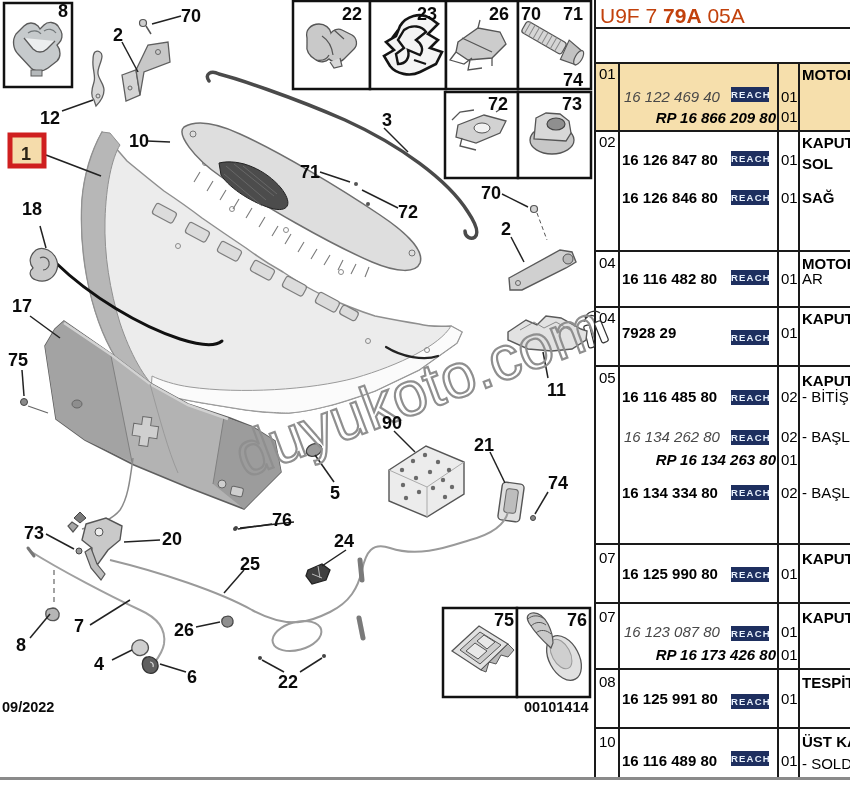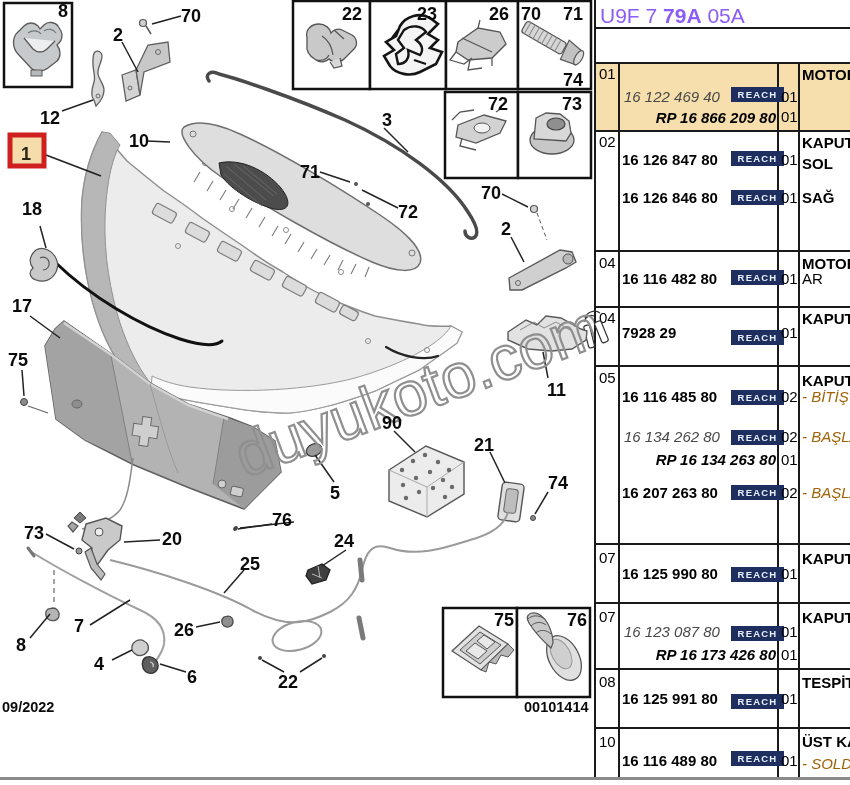--- a/index.html
+++ b/index.html
@@ -4,30 +4,30 @@
 <style>
 html,body{margin:0;padding:0}
 body{width:850px;height:785px;position:relative;background:#fff;font-family:"Liberation Sans",sans-serif;overflow:hidden}
 .abs{position:absolute}
 .hl{position:absolute;background:#1a1a1a;height:2px}
 .vl{position:absolute;background:#1a1a1a;width:2px}
 .t15{position:absolute;font-size:15px;color:#000;white-space:nowrap}
 .b{font-weight:bold}
 .it{font-style:italic;color:#484848}
 .bi{font-weight:bold;font-style:italic;color:#000}
-.grn{color:#a16207;font-style:italic}
-.reach{position:absolute;width:53px;height:15px;background:#1e2f5f;color:#e9f1fc;font-weight:bold;font-size:9.5px;letter-spacing:1.2px;text-align:center;line-height:15px;font-family:"Liberation Sans",sans-serif}
+.grn{color:#000000;}
+.reach{position:absolute;width:38px;height:15px;background:#1e2f5f;color:#e9f1fc;font-weight:bold;font-size:9.5px;letter-spacing:1.2px;text-align:center;line-height:15px;font-family:"Liberation Sans",sans-serif}
 .desc{position:absolute;left:802px;width:48px;overflow:hidden;font-size:15px;font-weight:bold;white-space:nowrap}
 </style>
 </head>
 <body>
 
 <div class="abs" style="left:596px;top:63px;width:254px;height:67px;background:#f6dfac"></div>
 
-<div class="abs" style="left:600px;top:4px;font-size:21px;color:#8b5cf6">U9F 7 <span class="b">79A</span> 05A</div>
+<div class="abs" style="left:600px;top:4px;font-size:21px;color:#c2410c">U9F 7 <span class="b">79A</span> 05A</div>
 
 <div class="vl" style="left:594px;top:0;height:779px"></div>
 <div class="hl" style="left:594px;top:27px;width:256px"></div>
 <div class="hl" style="left:594px;top:62px;width:256px"></div>
 <div class="hl" style="left:594px;top:130px;width:256px"></div>
 <div class="hl" style="left:594px;top:250px;width:256px"></div>
 <div class="hl" style="left:594px;top:306px;width:256px"></div>
 <div class="hl" style="left:594px;top:365px;width:256px"></div>
 <div class="hl" style="left:594px;top:543px;width:256px"></div>
 <div class="hl" style="left:594px;top:602px;width:256px"></div>
@@ -76,21 +76,21 @@
 <div class="reach" style="left:731px;top:390px">REACH</div>
 <div class="t15" style="left:781px;top:388px">02</div>
 <div class="desc" style="top:372px">KAPUT</div>
 <div class="desc grn" style="top:388px;font-weight:normal">- BİTİŞ</div>
 <div class="t15 it" style="left:624px;top:428px">16 134 262 80</div>
 <div class="reach" style="left:731px;top:430px">REACH</div>
 <div class="t15" style="left:781px;top:428px">02</div>
 <div class="desc grn" style="top:428px;font-weight:normal">- BAŞLANGIÇ</div>
 <div class="t15 bi" style="right:74px;top:451px">RP 16 134 263 80</div>
 <div class="t15" style="left:781px;top:451px">01</div>
-<div class="t15 b" style="left:622px;top:484px">16 207 263 80</div>
+<div class="t15 b" style="left:622px;top:484px">16 134 334 80</div>
 <div class="reach" style="left:731px;top:485px">REACH</div>
 <div class="t15" style="left:781px;top:484px">02</div>
 <div class="desc grn" style="top:484px;font-weight:normal">- BAŞLANGIÇ</div>
 
 <div class="t15" style="left:599px;top:549px">07</div>
 <div class="t15 b" style="left:622px;top:565px">16 125 990 80</div>
 <div class="reach" style="left:731px;top:567px">REACH</div>
 <div class="t15" style="left:781px;top:565px">01</div>
 <div class="desc" style="top:550px">KAPUT</div>
 

